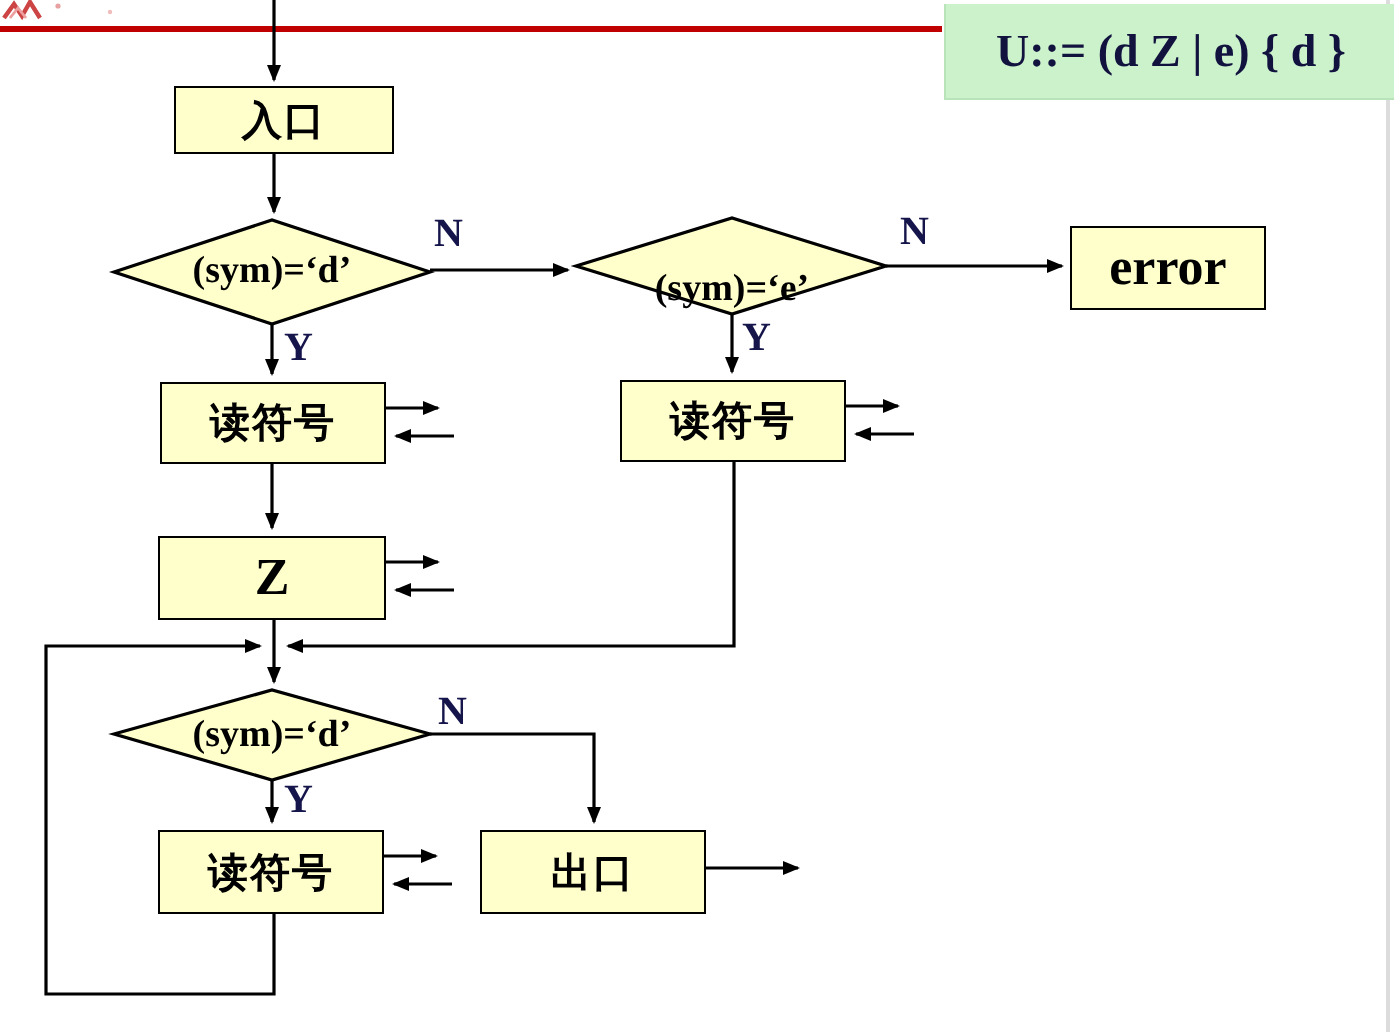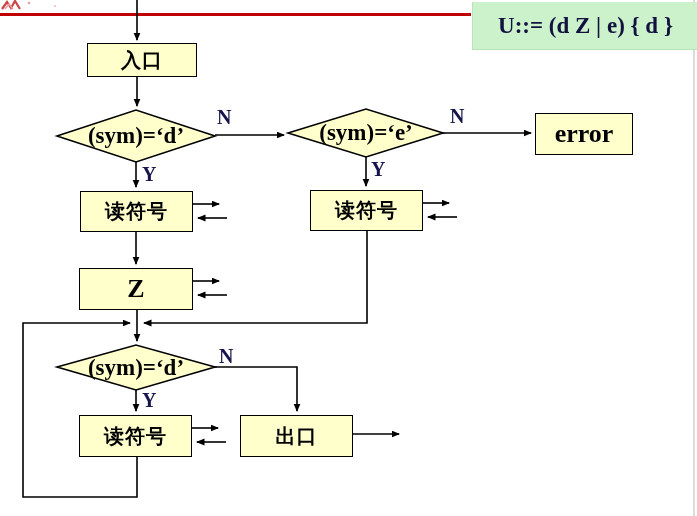--- a/index.html
+++ b/index.html
@@ -18,21 +18,21 @@
   }
   .node{
     position:absolute;background:#FFFFCC;border:1.6px solid #000;
     display:flex;align-items:center;justify-content:center;
     font-weight:bold;color:#000;box-sizing:border-box;
   }
   .node.cjk{font-family:"Liberation Sans",sans-serif;font-size:20px;letter-spacing:1px;}
   .node.lat{font-family:"Liberation Serif",serif;font-size:26px;}
   .dtext{
     position:absolute;display:flex;align-items:center;justify-content:center;
-    font-family:"Liberation Serif",serif;font-weight:bold;font-size:23px;color:#000;
+    font-family:"Liberation Serif",serif;font-weight:bold;font-size:19px;color:#000;
     white-space:nowrap;pointer-events:none;
   }
   .edge-label{
     position:absolute;font-family:"Liberation Serif",serif;font-weight:bold;
     font-size:20px;color:#15154b;line-height:1;
   }
   svg.flow{position:absolute;left:0;top:0;}
 </style>
 </head>
 <body>
@@ -129,21 +129,21 @@
 
   <div class="node cjk" style="left:79px;top:415px;width:113px;height:42px;">
     <span>读符号</span>
   </div>
 
   <div class="node cjk" style="left:240px;top:415px;width:113px;height:42px;text-align:center;">
     <span>出口</span>
   </div>
 
   <div class="dtext" style="left:56px;top:118px;width:160px;height:36px;">(sym)=‘d’</div>
-  <div class="dtext" style="left:286px;top:115px;width:160px;height:36px;">(sym)=‘e’</div>
+  <div class="dtext" style="left:286px;top:127px;width:160px;height:36px;">(sym)=‘e’</div>
   <div class="dtext" style="left:56px;top:350px;width:160px;height:36px;">(sym)=‘d’</div>
 
   <span class="edge-label" style="left:217px;top:107px;">N</span>
   <span class="edge-label" style="left:142px;top:164px;">Y</span>
   <span class="edge-label" style="left:450px;top:106px;">N</span>
   <span class="edge-label" style="left:371px;top:159px;">Y</span>
   <span class="edge-label" style="left:219px;top:346px;">N</span>
   <span class="edge-label" style="left:142px;top:390px;">Y</span>
 
 </div>

